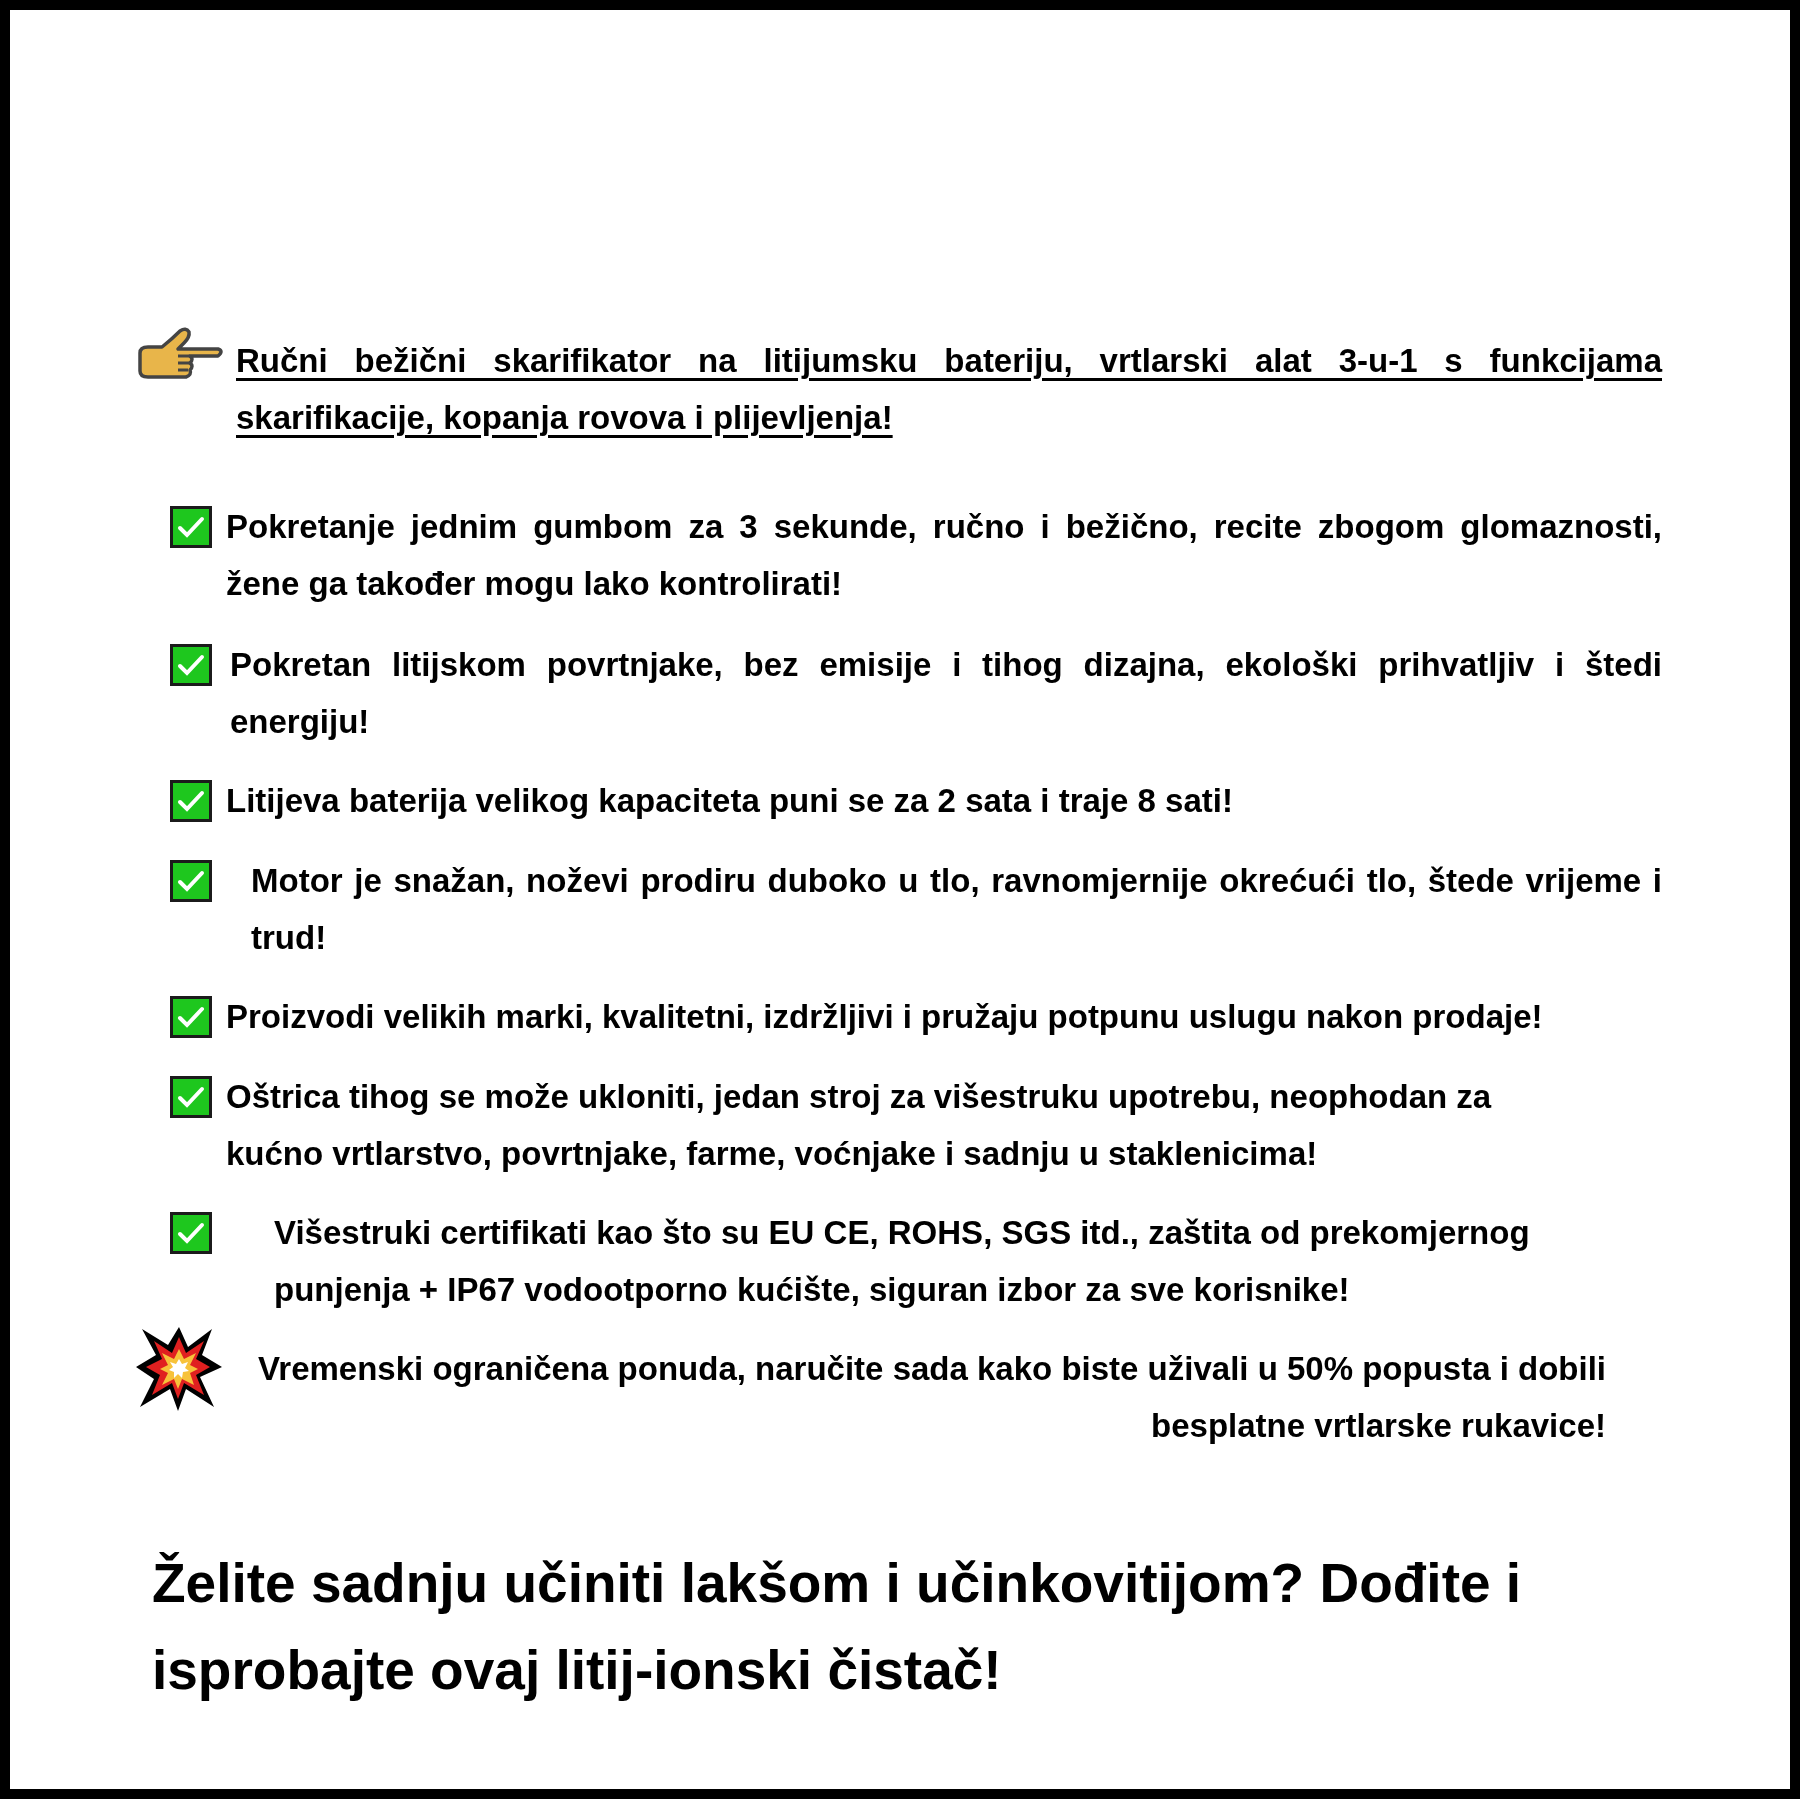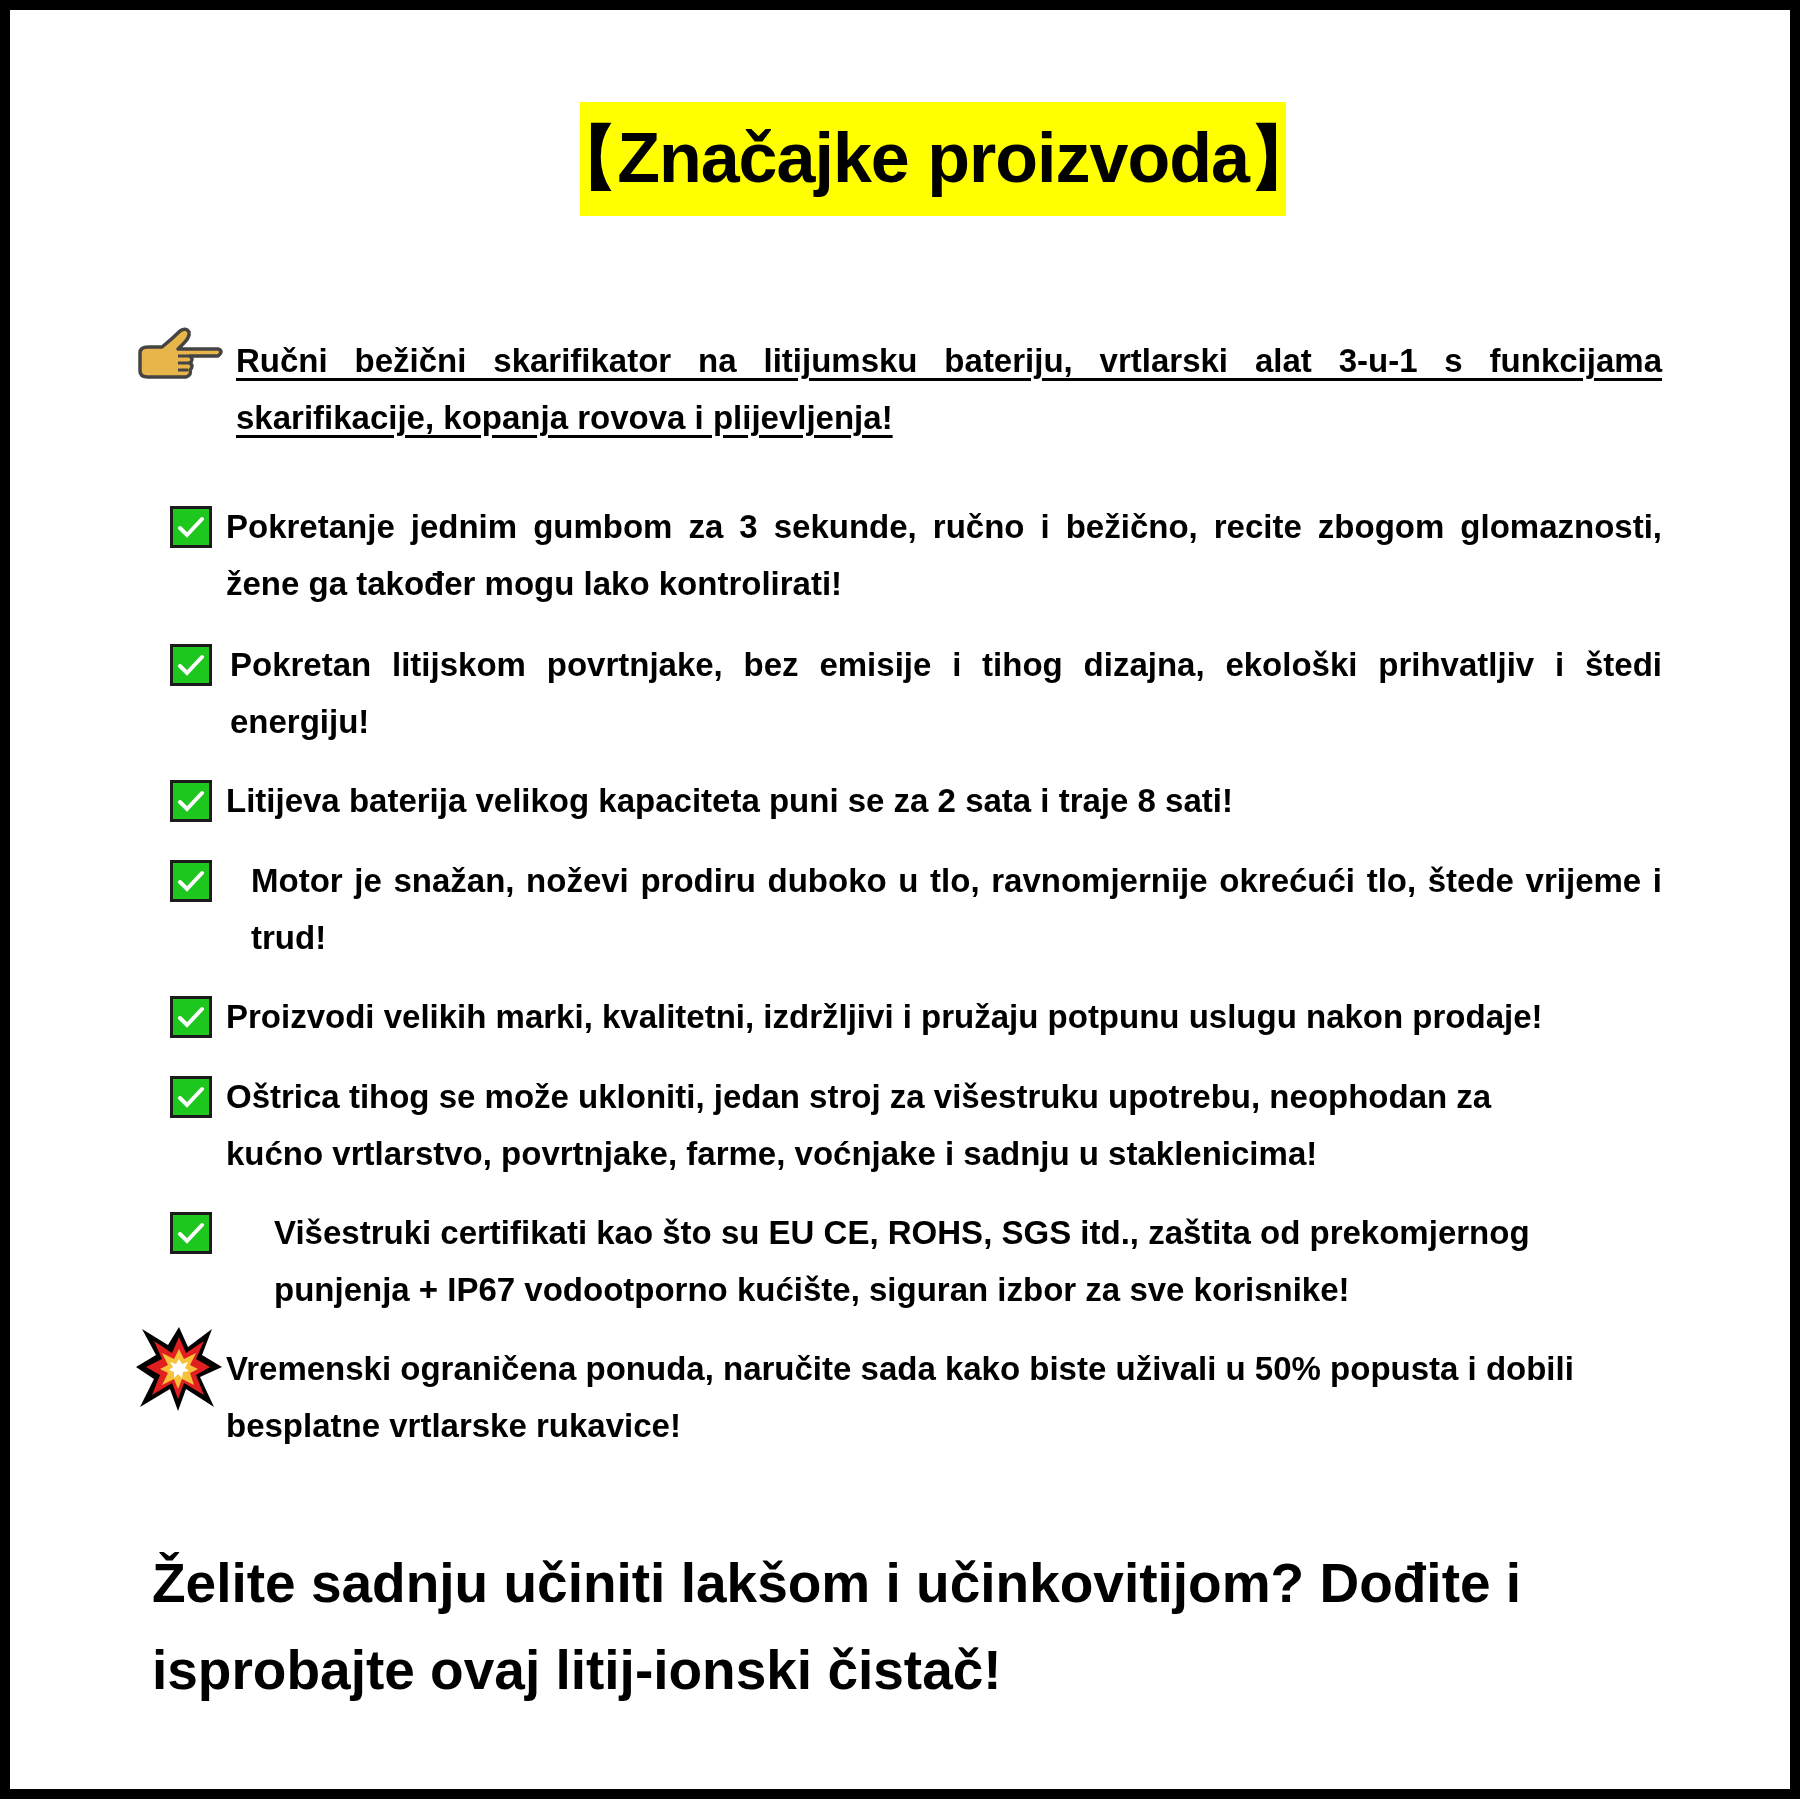--- a/index.html
+++ b/index.html
@@ -40,23 +40,20 @@
   .closing {
     position: absolute; left: 142px; top: 1530px; width: 1540px;
     font-size: 55px; line-height: 87px;
   }
 </style>
 </head>
 <body>
 
 <div class="frame">
 
-  <div class="title-box">
-    <span class="title-text">【Značajke proizvoda】</span>
-  </div>
 
   <svg class="hand" viewBox="0 0 94 60">
     <path d="M8 28 Q8 22 16 22 L30 22 Q40 14 48 6 Q54 2 57 7 Q58 12 52 18 L46 24 L86 24 Q92 26 86 31 L58 31 Q62 34 58 38 Q62 41 58 45 Q60 50 54 52 L16 52 Q8 52 8 46 Z" fill="#e8b54a" stroke="#444" stroke-width="3.5" stroke-linejoin="round"></path>
     <path d="M46 31 L58 31 M46 38 L58 38 M46 45 L56 45" stroke="#444" stroke-width="3" fill="none"></path>
   </svg>
   <div class="txt intro">Ručni bežični skarifikator na litijumsku bateriju, vrtlarski alat 3-u-1 s funkcijama skarifikacije, kopanja rovova i plijevljenja!</div>
 
   <div class="item" style="top:496px;">
     <div class="check" style="top:0;">
       <svg width="28" height="22" viewBox="0 0 28 22">
@@ -119,17 +116,17 @@
     </div>
     <div class="txt item-text" style="top:-8px; right:80px; text-align:left;margin-left:48px;">Višestruki certifikati kao što su EU CE, ROHS, SGS itd., zaštita od prekomjernog punjenja + IP67 vodootporno kućište, siguran izbor za sve korisnike!</div>
   </div>
 
   <svg class="burst" viewBox="0 0 90 90">
     <polygon points="45,4 54,24 78,6 68,32 88,44 66,54 80,84 52,66 44,88 36,66 6,84 20,56 2,44 22,32 8,6 34,22" fill="#000"></polygon>
     <polygon points="45,14 52,30 70,18 62,36 76,44 62,52 70,72 50,60 44,76 38,60 18,72 26,52 12,44 28,36 20,18 38,30" fill="#e02020"></polygon>
     <polygon points="45,26 50,36 62,30 56,42 64,46 56,50 60,62 48,56 44,66 40,56 28,62 34,50 26,46 34,42 28,30 40,36" fill="#f7c23a"></polygon>
     <polygon points="45,36 48,41 54,39 51,45 55,48 49,49 48,55 44,51 40,55 40,49 35,47 39,44 36,39 42,41" fill="#fff"></polygon>
   </svg>
-  <div class="txt item-text" style="position:absolute; left:216px; top:1330px; width:1380px; text-align:left;">Vremenski ograničena ponuda, naručite sada kako biste uživali u 50% popusta i dobili besplatne vrtlarske rukavice!</div>
+  <div class="txt item-text" style="position:absolute; left:216px; top:1330px; width:1380px; text-align:right;">Vremenski ograničena ponuda, naručite sada kako biste uživali u 50% popusta i dobili besplatne vrtlarske rukavice!</div>
 
   <div class="txt closing">Želite sadnju učiniti lakšom i učinkovitijom? Dođite i isprobajte ovaj litij-ionski čistač!</div>
 
 </div>
 
 </body></html>

